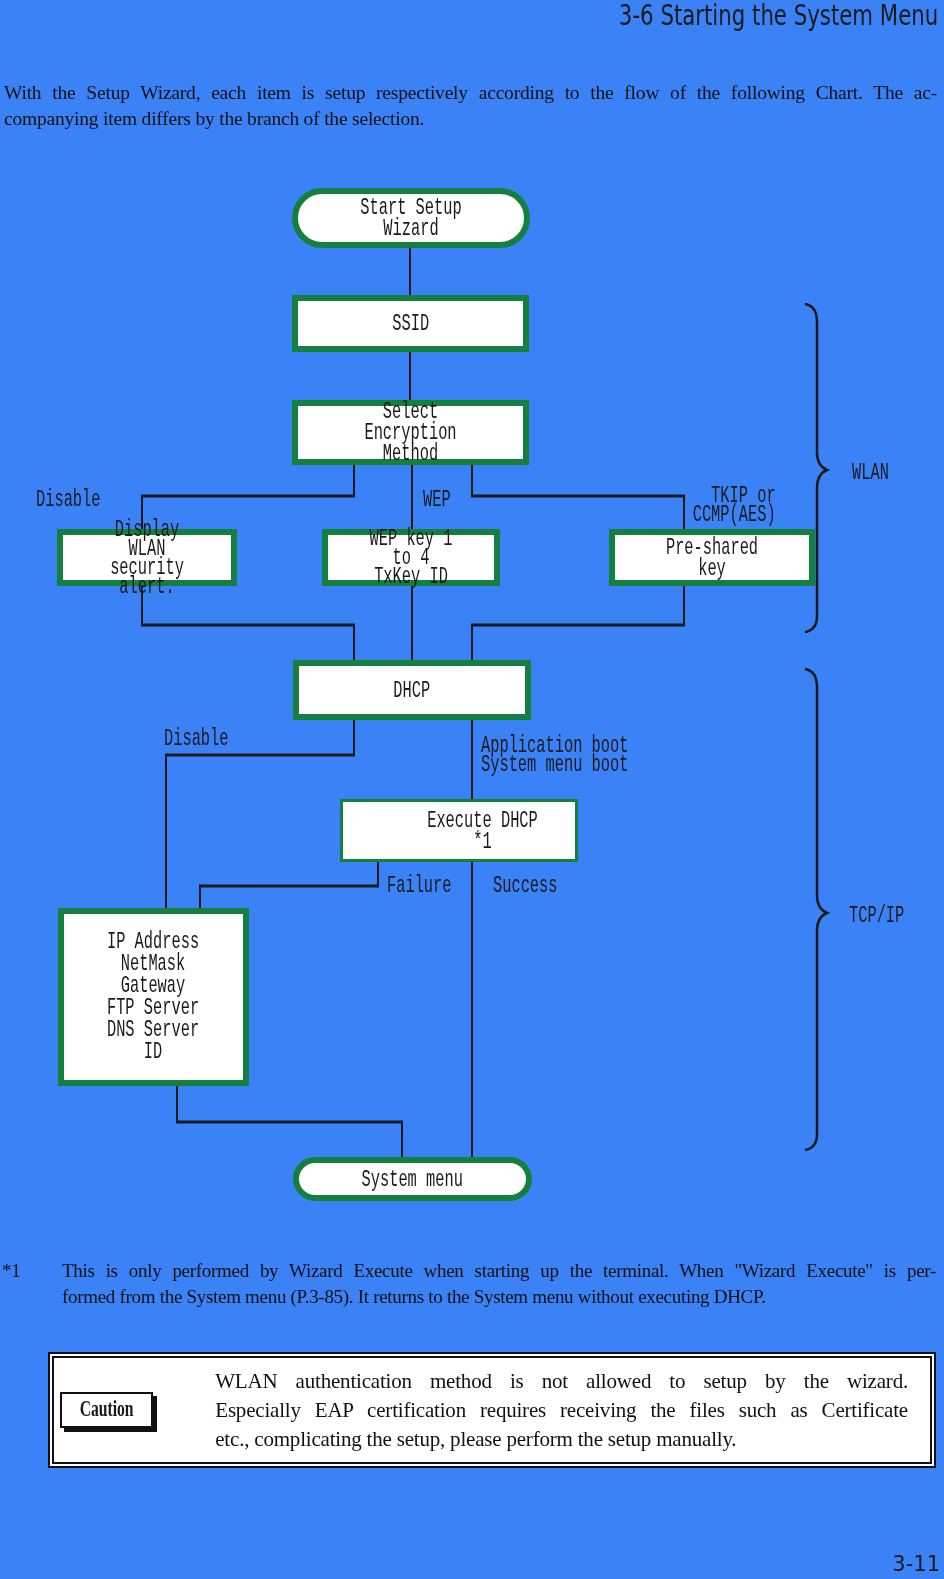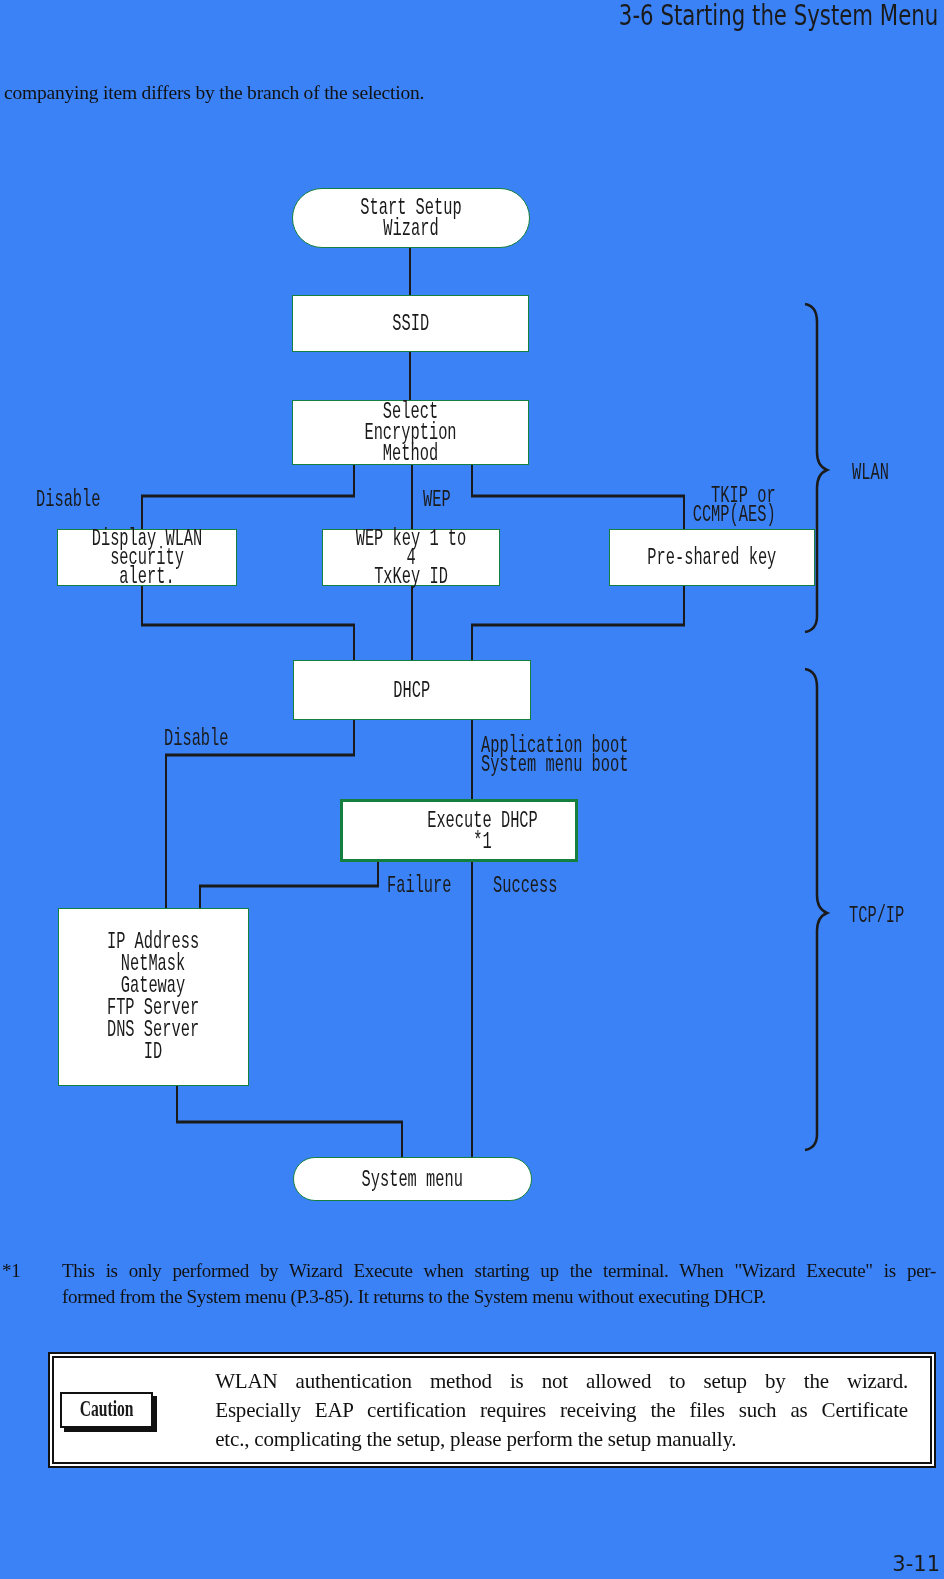--- a/index.html
+++ b/index.html
@@ -33,21 +33,21 @@
   .intro {
     position:absolute; left:4px; top:80px; width:933px;
     font-size:19.5px; line-height:26px; letter-spacing:-0.2px; color:#111;
   }
   .jl { text-align:justify; text-align-last:justify; }
 
   
   .connectors { position:absolute; left:0; top:0; pointer-events:none; }
   .box {
     position:absolute; box-sizing:border-box; background:#fff;
-    border:1px solid #15803d;
+    border:6px solid #15803d;
     display:flex; align-items:center; justify-content:center; text-align:center;
   }
   .box.thick { border-width:3px;padding-left:47px; }
   .stadium { border-radius:30px; }
   .label { position:absolute; white-space:nowrap; }
   .label.multiline { white-space:normal; }
 
   
   .footnote {
     position:absolute; left:2px; top:1258px; width:934px;
@@ -86,20 +86,21 @@
 </head>
 <body>
 
 <div class="page">
 
   <div class="page-header sans">
     <span class="hcond">3-6 Starting the System Menu</span>
   </div>
 
   <div class="intro serif">
+    <div class="jl">With the Setup Wizard, each item is setup respectively according to the flow of the following Chart. The ac-</div>
     <div>companying item differs by the branch of the selection.</div>
   </div>
 
   <svg class="connectors" width="944" height="1579" viewBox="0 0 944 1579">
     <g stroke="#1a1a1a" stroke-width="2" fill="none">
       <path d="M410 246 V297"></path>
       <path d="M410 350 V402"></path>
       <path d="M354 455 V497"></path>
         <path d="M412 455 V531"></path>
         <path d="M472 455 V497"></path>

